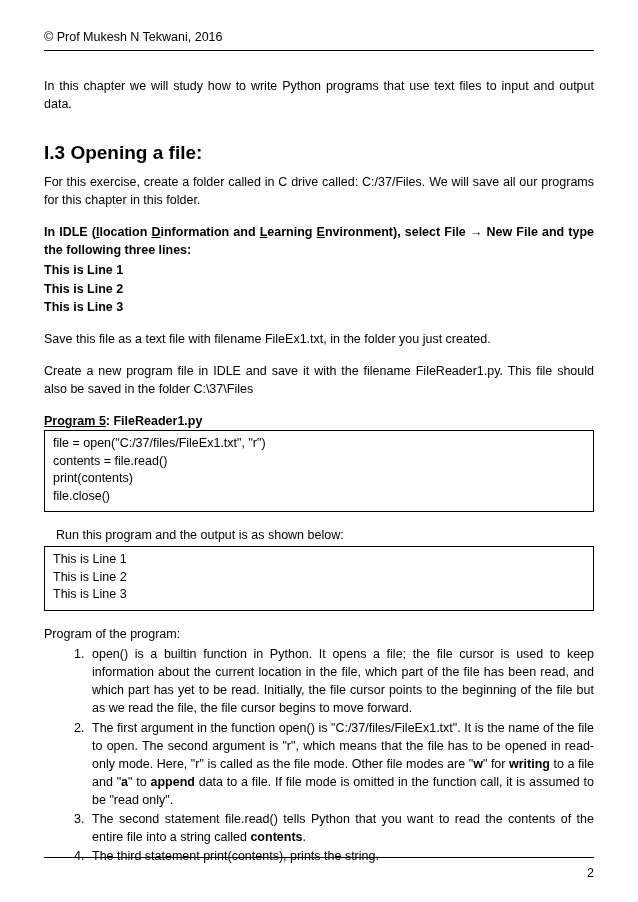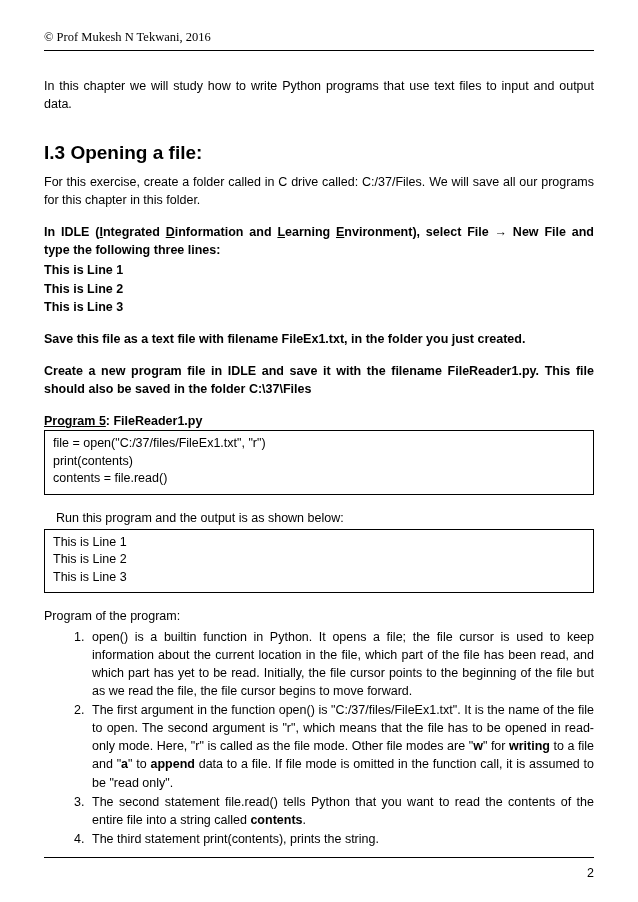--- a/index.html
+++ b/index.html
@@ -12,30 +12,30 @@
     width: 638px;
     height: 902px;
     padding: 28px 44px 20px 44px;
     position: relative;
   }
   .top-rule, .bottom-rule {
     border-top: 1px solid #000;
     margin-top: 4px;
   }
   .header-area { margin-bottom: 26px; }
-  .copyright { font-size: 12.5px; margin-bottom: 3px; font-family: Liberation Serif, serif; }
+  .copyright { font-size: 12.5px; margin-bottom: 3px; }
   .intro { text-align: justify; margin-bottom: 26px; }
   h2.section-head {
     font-size: 19px;
     font-weight: bold;
     margin-bottom: 6px;
   }
   .para { text-align: justify; margin-bottom: 14px; }
   .bold { font-weight: bold; }
-  .bold-block { font-weight: bold; text-align: justify; margin-bottom: 14px; }
+  .bold-block { font-weight: normal; text-align: justify; margin-bottom: 14px; }
   .bold-block-tight { font-weight: bold; text-align: justify; margin-bottom: 2px; }
   .line { margin: 0; }
   .underline { text-decoration: underline; }
   .prog-title {
     font-weight: bold;
     margin-top: 2px;
     margin-bottom: 0;
   }
   .prog-title .u1 { text-decoration: underline; }
   .code-box {
@@ -76,37 +76,38 @@
   <div class="top-rule"></div>
 </div>
 
 <p class="intro">In this chapter we will study how to write Python programs that use text files to input and output data.</p>
 
 <h2 class="section-head">I.3 Opening a file:</h2>
 
 <p class="para">For this exercise, create a folder called in C drive called: C:/37/Files. We will save all our programs for this chapter in this folder.</p>
 
 <div class="bold-block-tight">
-  <span>In IDLE (</span><span class="underline">I</span><span>ntegrated </span><span class="underline">D</span><span>information and </span><span class="underline">L</span><span>earning </span><span class="underline">E</span><span>nvironment), select File → New File and type the following three lines:</span>
+  <span>In IDLE (</span><span class="underline">I</span><span>location </span><span class="underline">D</span><span>information and </span><span class="underline">L</span><span>earning </span><span class="underline">E</span><span>nvironment), select File → New File and type the following three lines:</span>
 </div>
 <p class="bold line">This is Line 1</p>
 <p class="bold line">This is Line 2</p>
 <p class="bold line" style="margin-bottom:14px">This is Line 3</p>
 
 <p class="bold-block">Save this file as a text file with filename FileEx1.txt, in the folder you just created.</p>
 
 <p class="bold-block">Create a new program file in IDLE and save it with the filename FileReader1.py. This file should also be saved in the folder C:\37\Files</p>
 
 <p class="prog-title">
   <span class="u1">Program 5</span><span>: FileReader1.py</span>
 </p>
 <div class="code-box">
   <div>file = open("C:/37/files/FileEx1.txt", "r")</div>
+  <div>contents = file.read()</div>
   <div>print(contents)</div>
-  <div>contents = file.read()</div>
+  <div>file.close()</div>
 </div>
 
 <p class="run-line">Run this program and the output is as shown below:</p>
 <div class="output-box">
   <div>This is Line 1</div>
   <div>This is Line 2</div>
   <div>This is Line 3</div>
 </div>
 
 <p class="analysis-head">Program of the program:</p>

